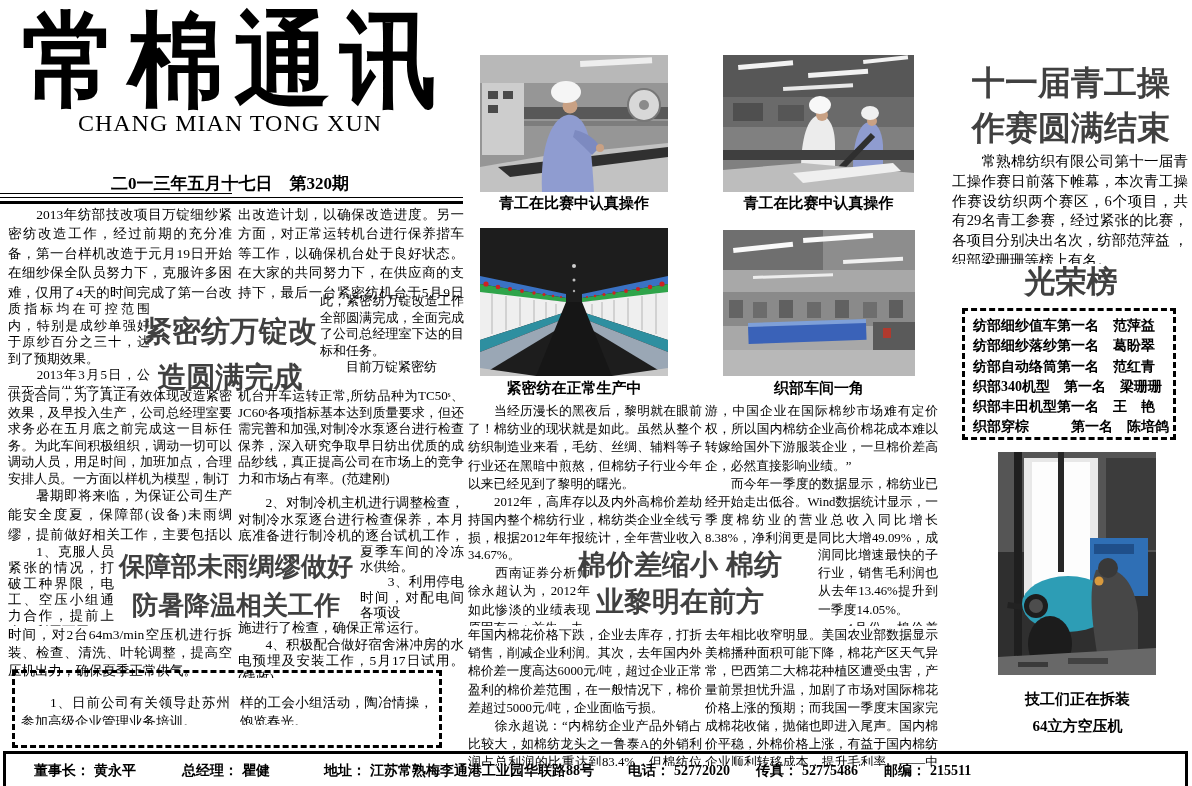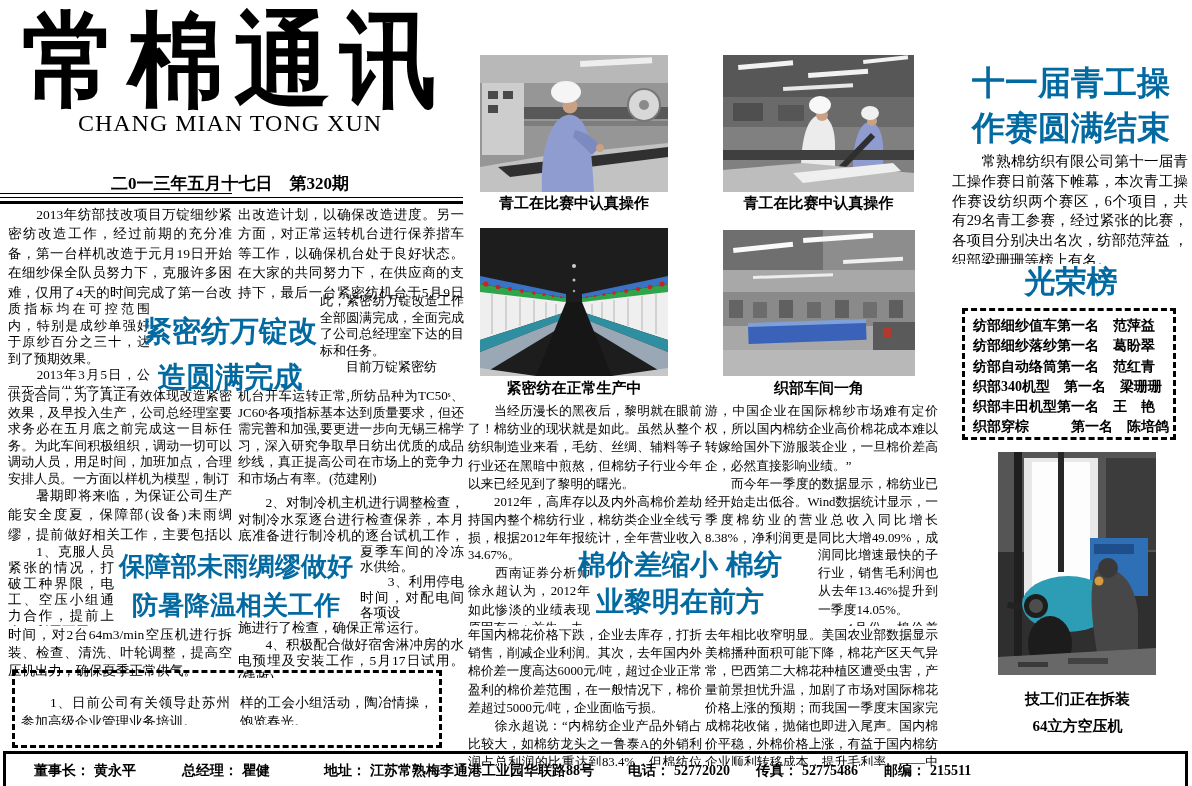--- a/index.html
+++ b/index.html
@@ -33,21 +33,21 @@
   .bt {
     position:absolute; font-size:13.5px; line-height:19.4px; text-align:justify;
     white-space:pre-line; overflow:hidden;
   }
   .bt.tight { line-height:16.5px; font-size:13px; }
   .bt.n16 { line-height:16px; }
   .bt.n15 { line-height:15.2px; }
   .bt-m { font-size:12.8px; line-height:18.2px; }
   .hl {
     position:absolute; font-family:"Liberation Sans", sans-serif; font-weight:bold;
-    text-align:center; white-space:pre-line; color:#0369a1;
+    text-align:center; white-space:pre-line; color:#404040;
   }
   
   #sp-c1-top { left:8px;   top:205px; width:224px; height:97px; }
   #sp-c1-mid { left:8px;   top:301px; width:142px; height:88px; }
   #sp-c1-bot { left:8px;   top:388px; width:224px; height:100px; }
   #sp-c2-top { left:238px; top:205px; width:226px; height:97px; }
   #sp-c2-mid { left:320px; top:293px; width:144px; height:97px; }
   #sp-c2-bot { left:238px; top:388px; width:226px; height:100px; }
   #hl1 { left:140px; top:308px; width:180px; font-size:29px; line-height:46px; }
   #su-intro { left:8px;   top:486px; width:224px; height:58px; }
@@ -116,21 +116,21 @@
   <div class="rule-thin"></div>
   <div class="rule-double"></div>
 
   <div class="bt" id="sp-c1-top">　　2013年纺部技改项目万锭细纱紧密纺改造工作，经过前期的充分准备，第一台样机改造于元月19日开始在细纱保全队员努力下，克服许多困难，仅用了4天的时间完成了第一台改造，各项品</div>
   <div class="bt tight" id="sp-c1-mid">质指标均在可控范围内，特别是成纱单强好于原纱百分之三十，达到了预期效果。
 　　2013年3月5日，公司正式与供货商签订了</div>
   <div class="bt tight" id="sp-c1-bot">供货合同，为了真正有效体现改造紧密效果，及早投入生产，公司总经理室要求务必在五月底之前完成这一目标任务。为此车间积极组织，调动一切可以调动人员，用足时间，加班加点，合理安排人员。一方面以样机为模型，制订</div>
   <div class="bt" id="sp-c2-top">出改造计划，以确保改造进度。另一方面，对正常运转机台进行保养揩车等工作，以确保机台处于良好状态。在大家的共同努力下，在供应商的支持下，最后一台紧密纺机台于5月9日开出，至</div>
   <div class="bt tight" id="sp-c2-mid">此，紧密纺万锭改造工作全部圆满完成，全面完成了公司总经理室下达的目标和任务。
 　　目前万锭紧密纺</div>
-  <div class="bt tight" id="sp-c2-bot">机台开车运转正常,所纺品种为TC50ˢ、JC60ˢ各项指标基本达到质量要求，但还需完善和加强,要更进一步向无锡三棉学习，深入研究争取早日纺出优质的成品纱线，真正提高公司在市场上的竞争力和市场占有率。(范建刚)</div>
+  <div class="bt tight" id="sp-c2-bot">机台开车运转正常,所纺品种为TC50ˢ、JC60ˢ各项指标基本达到质量要求，但还需完善和加强,对制冷水泵逐台进行检查保养，深入研究争取早日纺出优质的成品纱线，真正提高公司在市场上的竞争力和市场占有率。(范建刚)</div>
   <div class="hl" id="hl1">紧密纺万锭改
 造圆满完成</div>
 
   <div class="bt" id="su-intro">　　暑期即将来临，为保证公司生产能安全度夏，保障部(设备)未雨绸缪，提前做好相关工作，主要包括以下内容：</div>
   <div class="bt n16" id="su-l-nar">　　1、克服人员紧张的情况，打破工种界限，电工、空压小组通力合作，提前上班，利用两周</div>
   <div class="bt" id="su-l-bot">时间，对2台64m3/min空压机进行拆装、检查、清洗、叶轮调整，提高空压机出力，确保夏季正常供气。</div>
   <div class="bt" id="su-r-top">　　2、对制冷机主机进行调整检查，对制冷水泵逐台进行检查保养，本月底准备进行制冷机的逐台试机工作，以保证</div>
   <div class="bt n15" id="su-r-nar">夏季车间的冷冻水供给。
 　　3、利用停电时间，对配电间各项设</div>
   <div class="bt" id="su-r-bot">施进行了检查，确保正常运行。

